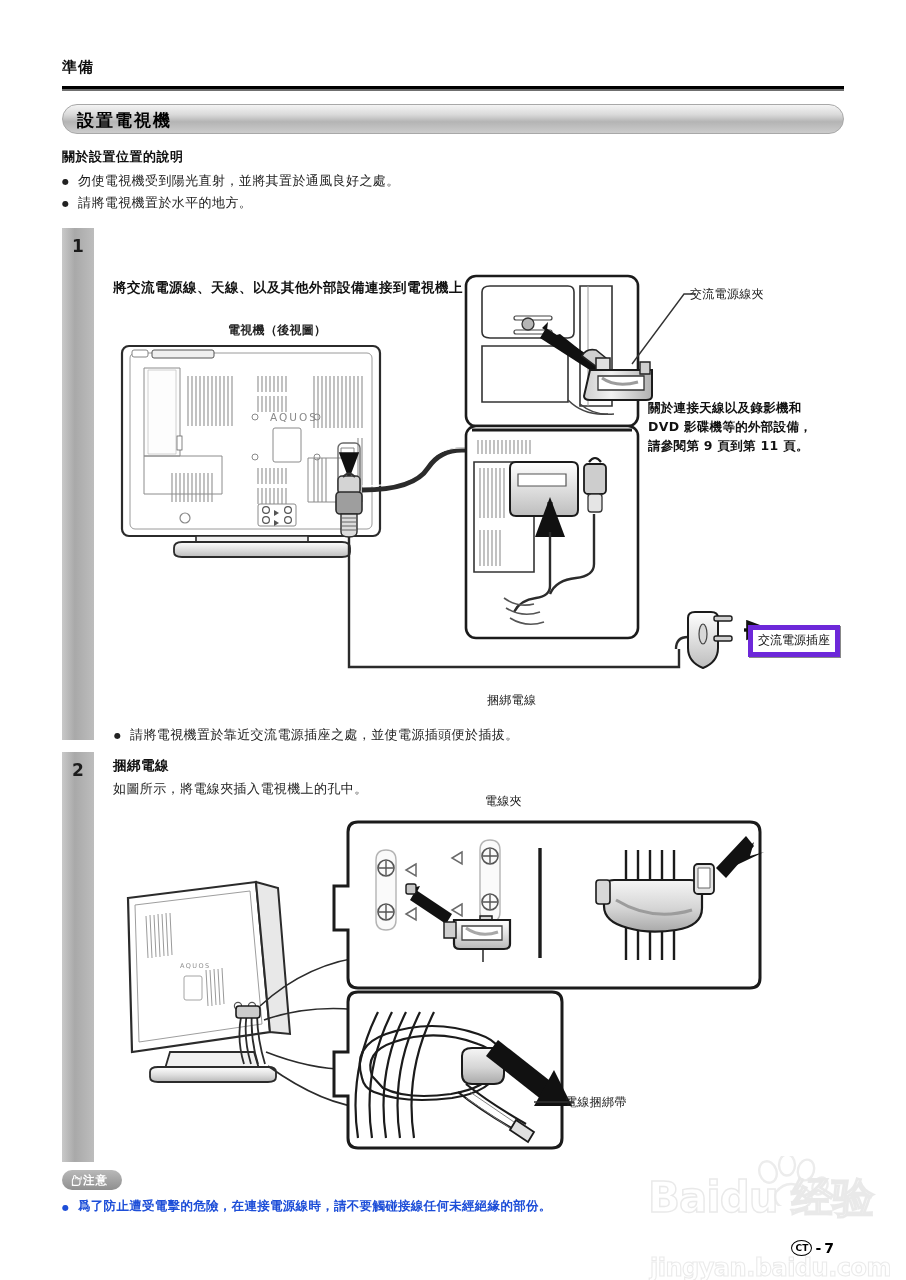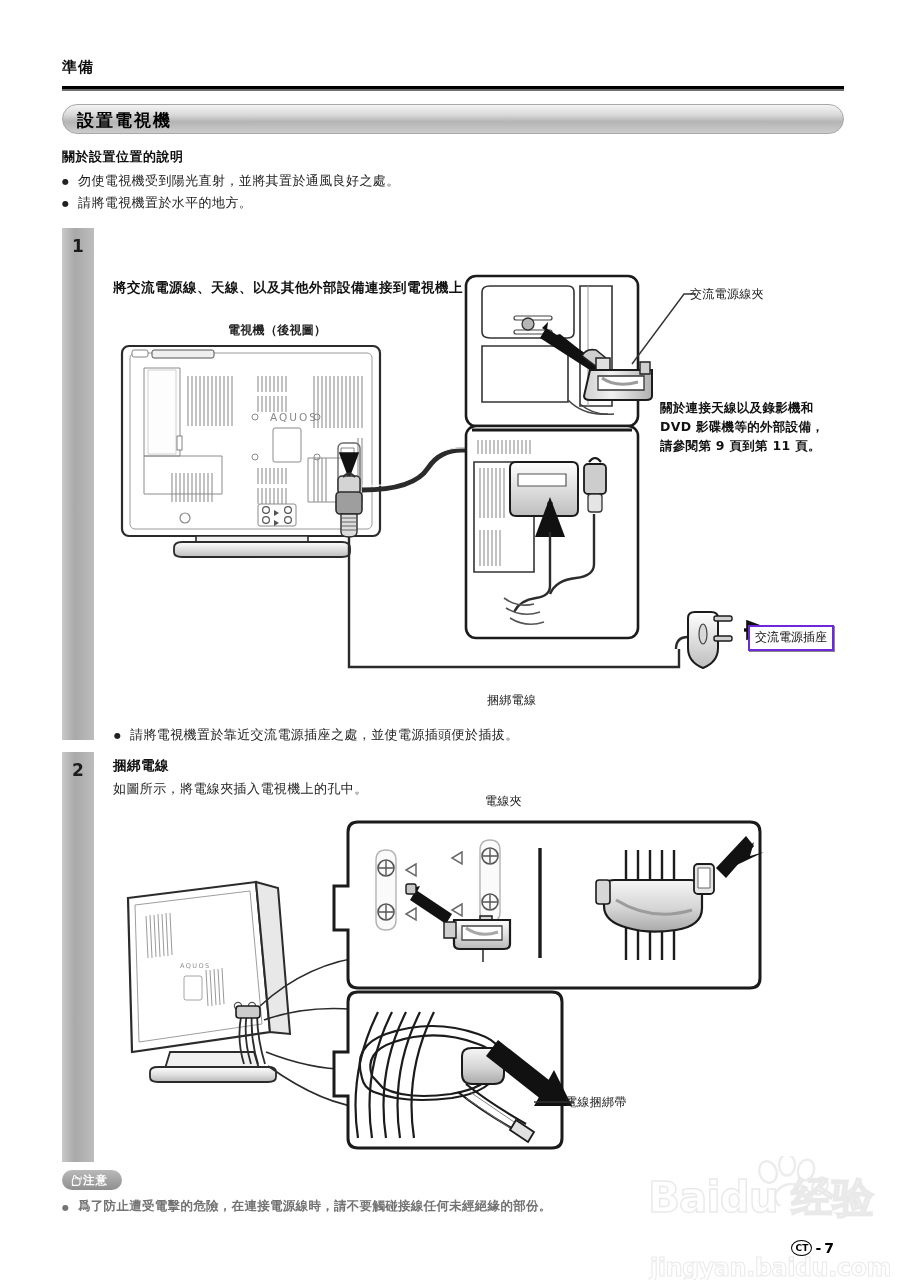--- a/index.html
+++ b/index.html
@@ -122,27 +122,26 @@
     white-space: nowrap;
   }
   .fig-label-bold {
     position: absolute;
     font-size: 12.5px;
     font-weight: bold;
     color: #111;
     line-height: 19px;
     letter-spacing: 0.3px;
     white-space: nowrap;
-    margin-left: 12px;
   }
   .boxed-label {
     position: absolute;
     font-size: 12px;
     color: #111;
-    border: 2px solid #6d28d9;
+    border: 5px solid #6d28d9;
     padding: 2px 5px 3px 5px;
     background: #fff;
     white-space: nowrap;
     box-shadow: 1px 1px 0 #888;
   }
 
   
   .caution-pill {
     position: absolute;
     left: 62px;
@@ -159,21 +158,21 @@
     color: #ffffff;
     font-weight: bold;
     letter-spacing: 1px;
   }
   .caution-body {
     position: absolute;
     left: 78px;
     top: 1198px;
     font-size: 12.5px;
     font-weight: bold;
-    color: #737373;
+    color: #1d4ed8;
     letter-spacing: 0.3px;
   }
   .caution-body::before {
     content: "\25CF";
     font-size: 8px;
     position: absolute;
     left: -16px;
     top: 5px;
   }
 

